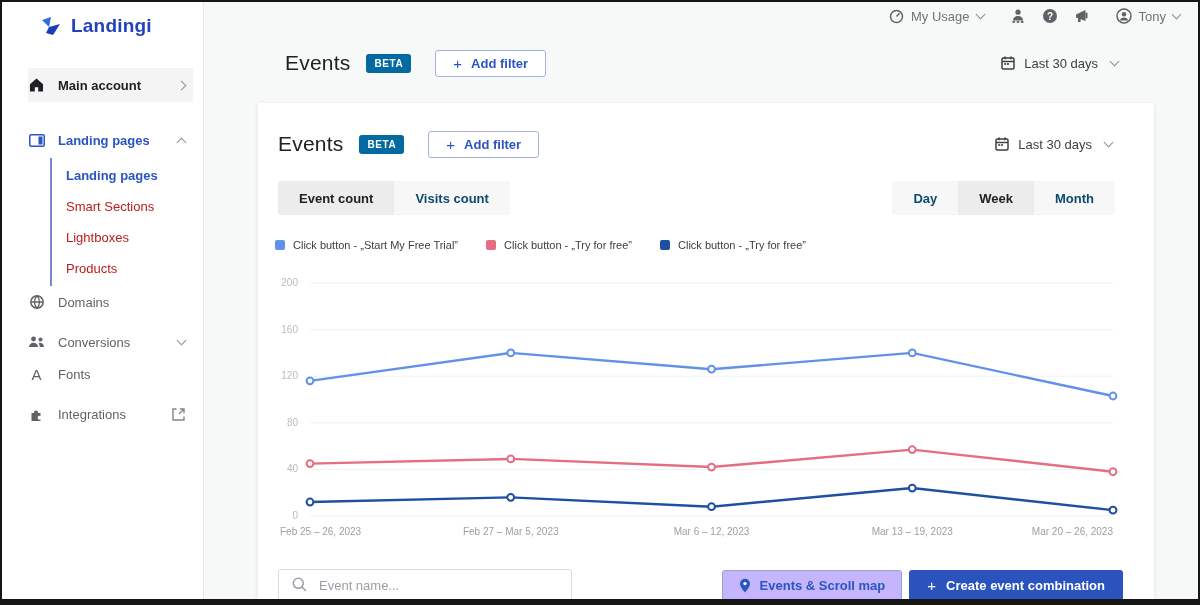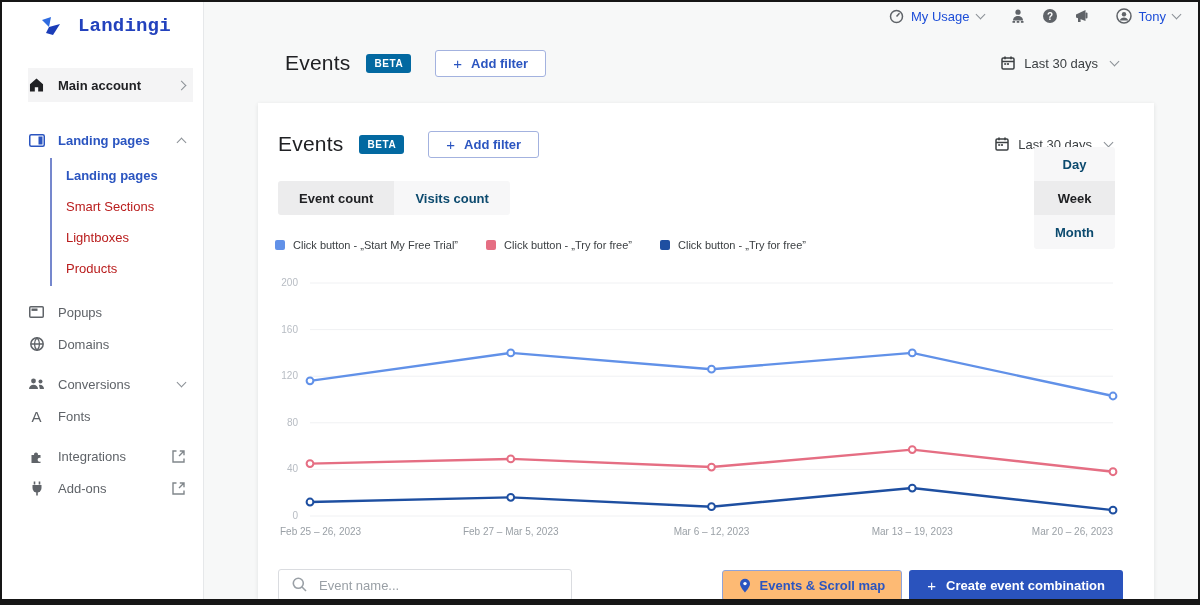--- a/index.html
+++ b/index.html
@@ -7,41 +7,41 @@
   .frame {
     position:relative; width:1200px; height:605px; overflow:hidden;
     background:#f7f8f8;
     border:2px solid #161616; border-bottom-width:6px;
   }
   
   .sidebar {
     position:absolute; left:0; top:0; bottom:0; width:202px;
     background:#ffffff; border-right:1px solid #e6e8ea;
   }
-  .logo { display:flex; align-items:flex-start; gap:16px; padding:13px 0 0 38px;font-family:Liberation Mono, monospace; }
+  .logo { display:flex; align-items:flex-start; gap:9px; padding:13px 0 0 38px; }
   .logo-text { font-size:19px; font-weight:bold; color:#2342bd; letter-spacing:.2px; }
   .side-row {
     display:flex; align-items:center; height:32px; margin:0 10px 0 26px;
     font-size:13px; color:#5f6368; cursor:pointer;
   }
   .side-row .ico { width:17px; height:16px; margin-right:13px; display:flex; align-items:center; justify-content:center; flex:none; }
   .row-main { margin-top:31px; height:34px; background:#f4f4f5; font-weight:bold; color:#202124; }
   .row-group-lp { margin-top:22px; font-weight:bold; color:#2b55c0; }
   .sub-list { position:relative; margin:2px 10px 0 48px; border-left:2px solid #7587cd; padding:2px 0; }
   .sub-item { display:flex; align-items:center; height:31px; padding-left:14px; font-size:13px; color:#b91c1c; cursor:pointer; }
   .sub-item.active { color:#2b55c0; font-weight:bold; }
   .gap8 { margin-top:8px; }
   .chev { width:7px; height:7px; border-right:1.5px solid #8b9096; border-bottom:1.5px solid #8b9096; flex:none; }
   .chev.right { transform:rotate(-45deg); }
   .chev.down  { transform:rotate(45deg); margin-top:-3px; }
   .chev.up    { transform:rotate(-135deg); margin-top:4px; }
   .ml-auto { margin-left:auto; margin-right:8px; }
   .fonts-letter { font-size:15px; color:#5f6368; }
   
-  .topbar { position:absolute; left:202px; right:0; top:0; height:28px; display:flex; align-items:center; justify-content:flex-end; padding-right:18px; gap:0; font-size:13px; color:#1d4ed8; }
+  .topbar { position:absolute; left:202px; right:0; top:0; height:28px; display:flex; align-items:center; justify-content:flex-end; padding-right:18px; gap:0; font-size:13px; color:#737373; }
   .tb-item { display:flex; align-items:center; gap:7px; cursor:pointer; }
   .tb-gap { width:26px; }
   .tb-sm-gap { width:16px; }
   
   .content { position:absolute; left:203px; right:0; top:0; bottom:0; }
   .page-header { position:absolute; left:0; right:0; top:44px; height:34px; display:flex; align-items:center; padding:0 80px 0 80px; }
   .h-title { font-size:21px; color:#202124; font-weight:400; letter-spacing:.2px; }
   .beta-badge { background:#0369a1; color:#ffffff; font-size:10px; font-weight:bold; letter-spacing:.6px; padding:4px 8px; border-radius:3px; margin-left:16px; }
   .btn-add-filter {
     margin-left:24px; display:flex; align-items:center; gap:9px; background:#ffffff;
@@ -54,37 +54,37 @@
   
   .card {
     position:absolute; left:53px; width:896px; top:101px; bottom:0;
     background:#ffffff; box-shadow:0 1px 4px rgba(60,64,67,.12);
   }
   .card-header { position:absolute; left:0; right:0; top:24px; height:34px; display:flex; align-items:center; padding:0 42px 0 20px; }
   .tabs-row { position:absolute; left:0; right:8px; top:78px; height:34px; display:flex; align-items:center; padding:0 31px 0 20px; }
   .tab { height:34px; display:flex; align-items:center; justify-content:center; font-size:13px; cursor:pointer; color:#0c4a6e; background:#f7f7f8; padding:0 21px;font-weight:bold; }
   .tab.active { background:#ececed; color:#202124; font-weight:bold; }
   .tab-group { display:flex; border-radius:3px; overflow:hidden; }
-  .tab-group.right { margin-left:auto;flex-direction:column; }
+  .tab-group.right { margin-left:auto; }
   .legend { position:absolute; left:17px; top:136px; display:flex; gap:28px; align-items:center; }
   .legend-item { display:flex; align-items:center; gap:8px; font-size:11px; color:#3c4043; }
   .legend-swatch { width:10px; height:10px; border-radius:2px; flex:none; }
   .chart-wrap { position:absolute; left:14px; top:170px; }
   .chart-wrap text { font-family:"Liberation Sans", sans-serif; }
   
   .card-footer { position:absolute; left:0; right:0; top:466px; height:32px; display:flex; align-items:center; padding:0 31px 0 20px; }
   .search-box { position:relative; width:294px; height:32px; }
   .search-box input {
     width:100%; height:100%; border:1px solid #dadce0; border-radius:3px; background:#fff;
     padding:0 10px 0 40px; font-size:13px; color:#3c4043; font-family:"Liberation Sans", sans-serif; outline:none;
   }
   .search-box input::placeholder { color:#9aa0a6; }
   .search-ico { position:absolute; left:14px; top:8px; }
   .btn-outline-blue {
-    margin-left:auto; display:flex; align-items:center; gap:9px; background:#fdba74;
+    margin-left:auto; display:flex; align-items:center; gap:9px; background:#c4b5fd;
     border:1px solid #8fa3d9; border-radius:3px; color:#2b55c0; font-size:13px; font-weight:bold;
     height:31px; padding:0 16px; cursor:pointer;
   }
   .btn-solid-blue {
     margin-left:7px; display:flex; align-items:center; gap:10px; background:#2a53bd; border:none;
     border-radius:3px; color:#ffffff; font-size:13px; font-weight:bold; height:31px; padding:0 18px; cursor:pointer;
     font-family:"Liberation Sans", sans-serif;
   }
   svg { display:block; }
 </style>
@@ -125,29 +125,20 @@
       <span class="chev up ml-auto"></span>
     </div>
 
     <div class="sub-list">
       <div class="sub-item active">Landing pages</div>
       <div class="sub-item">Smart Sections</div>
       <div class="sub-item">Lightboxes</div>
       <div class="sub-item">Products</div>
     </div>
 
-    <div class="side-row gap8" style="margin-top:10px;">
-      <span class="ico">
-        <svg width="15" height="12" viewBox="0 0 15 12">
-          <rect x="0.75" y="0.75" width="13.5" height="10.5" rx="1" fill="none" stroke="#5f6368" stroke-width="1.5"></rect>
-          <rect x="2.5" y="2.5" width="6" height="2.4" fill="#5f6368"></rect>
-        </svg>
-      </span>
-      <span>Popups</span>
-    </div>
 
     <div class="side-row">
       <span class="ico">
         <svg width="14" height="14" viewBox="0 0 14 14">
           <circle cx="7" cy="7" r="6.2" fill="none" stroke="#5f6368" stroke-width="1.5"></circle>
           <path d="M1 7h12M7 .8c-3.4 3.6-3.4 8.8 0 12.4 3.4-3.6 3.4-8.8 0-12.4Z" fill="none" stroke="#5f6368" stroke-width="1.3"></path>
         </svg>
       </span>
       <span>Domains</span>
     </div>
@@ -178,36 +169,20 @@
       </span>
       <span>Integrations</span>
       <span class="ml-auto">
         <svg width="13" height="13" viewBox="0 0 13 13">
           <path d="M4.5 1H1v11h11V8.5" fill="none" stroke="#80868b" stroke-width="1.4"></path>
           <path d="M7 6 12 1M7.8 1H12v4.2" fill="none" stroke="#80868b" stroke-width="1.4"></path>
         </svg>
       </span>
     </div>
 
-    <div class="side-row">
-      <span class="ico">
-        <svg width="12" height="15" viewBox="0 0 12 15">
-          <path d="M3.5 0.5v3M8.5 0.5v3" stroke="#5f6368" stroke-width="1.6"></path>
-          <path d="M1.5 4h9v3a4.5 4.5 0 0 1-9 0Z" fill="#5f6368"></path>
-          <path d="M6 11v3.5" stroke="#5f6368" stroke-width="1.6"></path>
-        </svg>
-      </span>
-      <span>Add-ons</span>
-      <span class="ml-auto">
-        <svg width="13" height="13" viewBox="0 0 13 13">
-          <path d="M4.5 1H1v11h11V8.5" fill="none" stroke="#80868b" stroke-width="1.4"></path>
-          <path d="M7 6 12 1M7.8 1H12v4.2" fill="none" stroke="#80868b" stroke-width="1.4"></path>
-        </svg>
-      </span>
-    </div>
   </div>
 
   <div class="topbar">
     <div class="tb-item">
       <span>
         <svg width="15" height="15" viewBox="0 0 15 15">
           <circle cx="7.5" cy="7.5" r="6" fill="none" stroke="#5f6368" stroke-width="1.5"></circle>
           <path d="M7.5 7.5 10.5 4.2" stroke="#5f6368" stroke-width="1.5"></path>
         </svg>
       </span>

